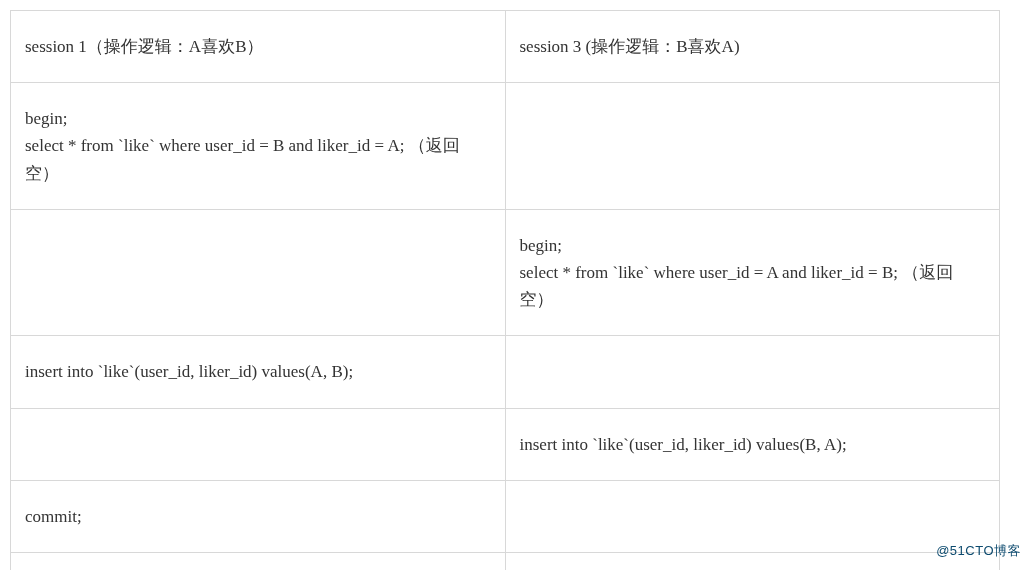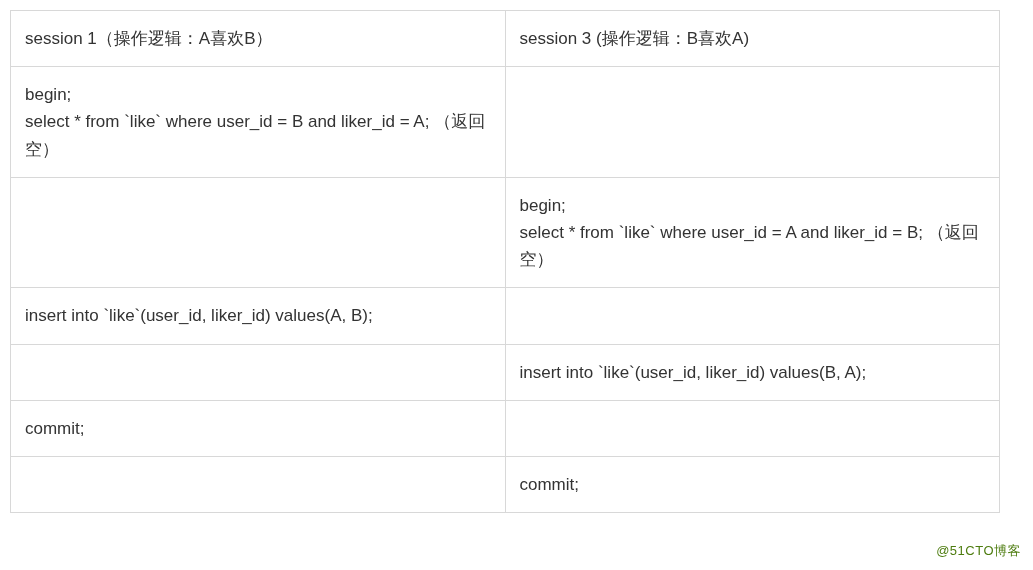--- a/index.html
+++ b/index.html
@@ -18,38 +18,39 @@
       line-height: 1.6;
       position: relative;
     }
     table {
       border-collapse: collapse;
       width: 990px;
       table-layout: fixed;
     }
     th, td {
       border: 1px solid #d8d8d8;
-      padding: 14px 14px;
+      padding: 22px 14px;
       text-align: left;
       vertical-align: top;
       font-weight: normal;
       word-wrap: break-word;
+      font-family: Liberation Serif, serif;
     }
     td {
       height: auto;
       min-height: 40px;
     }
     td:empty::after {
       content: "\00a0";
     }
     .watermark {
       position: absolute;
       right: 12px;
       bottom: 8px;
-      color: #4d7c0f;
+      color: #0c4a6e;
       font-size: 13px;
       letter-spacing: 0.5px;
     }
   </style>
 </head>
 <body>
 
 <table>
   <thead>
     <tr>

